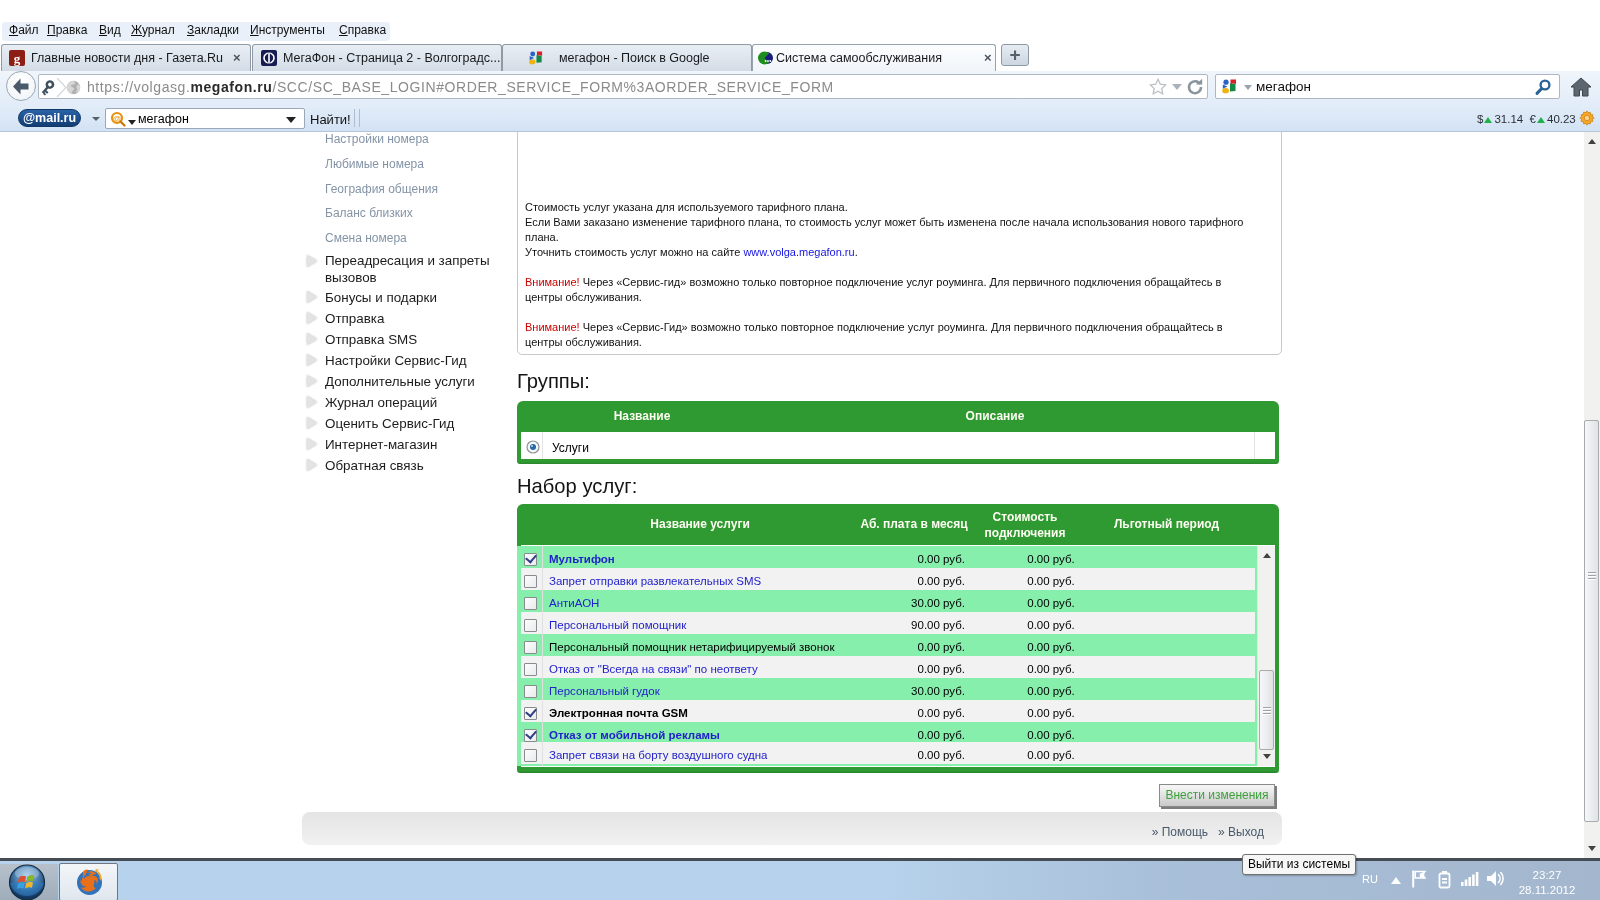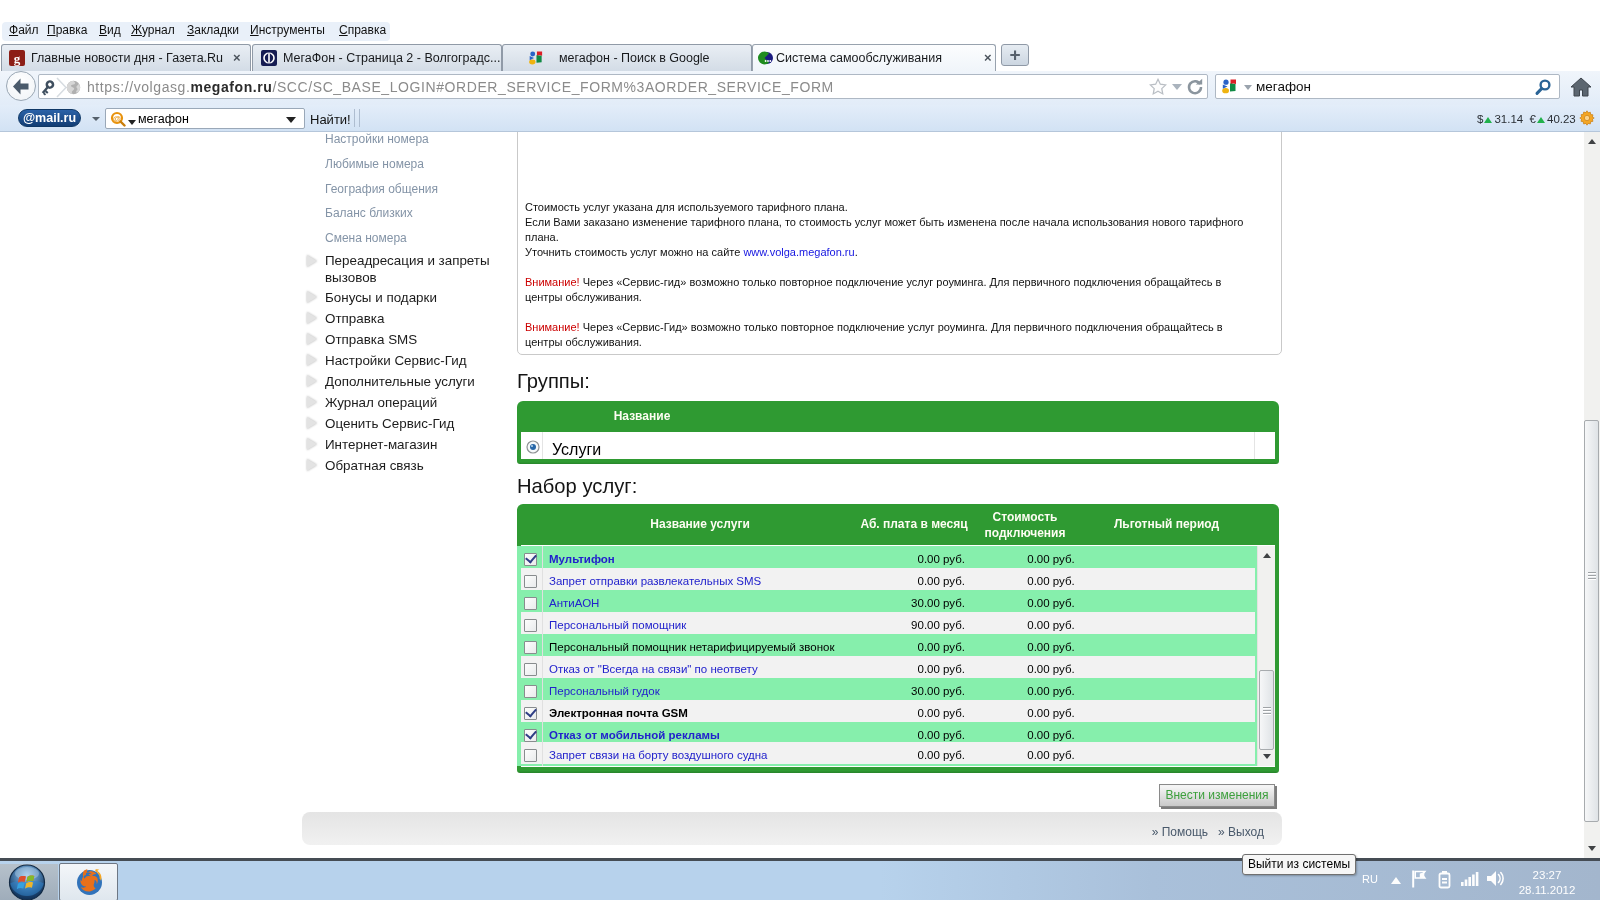--- a/index.html
+++ b/index.html
@@ -268,30 +268,31 @@
 Уточнить стоимость услуг можно на сайте <a>www.volga.megafon.ru</a>.</div>
       <div class="ptxt" style="top:162px"><span class="warn">Внимание!</span> Через «Сервис-гид» возможно только повторное подключение услуг роуминга. Для первичного подключения обращайтесь в<br>
 центры обслуживания.</div>
       <div class="ptxt" style="top:207px"><span class="warn">Внимание!</span> Через «Сервис-Гид» возможно только повторное подключение услуг роуминга. Для первичного подключения обращайтесь в<br>
 центры обслуживания.</div>
     </div>
     <div class="h2" style="top:238px">Группы:</div>
     <div class="gtbl" style="top:269px;height:63px">
       <div class="ghead" style="height:31px;border-radius:6px 6px 0 0">
         <div class="abs" style="left:0;top:8px;width:250px;text-align:center">Название</div>
+        <div class="abs" style="left:250px;top:8px;width:456px;text-align:center">Описание</div>
       </div>
       <div class="gside" style="left:0;top:31px;height:27px"></div>
       <div class="gside" style="left:758px;top:31px;height:27px"></div>
       <div class="abs" style="left:4px;top:31px;width:754px;height:27px;background:#fff">
         <svg class="abs" style="left:5px;top:8px" width="14" height="14" viewBox="0 0 14 14">
             <circle cx="7" cy="7" r="6" fill="#f6f9fa" stroke="#8e9294" stroke-width="1.2"></circle>
             <circle cx="7" cy="7" r="3" fill="#2767a8"></circle>
             <circle cx="6" cy="6" r="1" fill="#bcd8ee"></circle>
           </svg>
-        <div class="abs" style="left:31px;top:9px;font-size:16px">Услуги</div>
+        <div class="abs" style="left:31px;top:9px;font-size:12px">Услуги</div>
         <div class="abs" style="left:21px;top:0;width:1px;height:27px;background:#e4e4e4"></div>
         <div class="abs" style="left:733px;top:0;width:1px;height:27px;background:#e4e4e4"></div>
       </div>
       <div class="gbot" style="top:58px;height:5px;border-radius:0 0 3px 3px"></div>
     </div>
     <div class="h2" style="top:343px">Набор услуг:</div>
     <div class="gtbl" style="top:372px;height:241px">
       <div class="ghead" style="height:41px;border-radius:6px 6px 0 0">
         <div class="abs" style="left:25px;top:13px;width:316px;text-align:center">Название услуги</div>
         <div class="abs" style="left:322px;top:13px;width:150px;text-align:center">Аб. плата в месяц</div>

